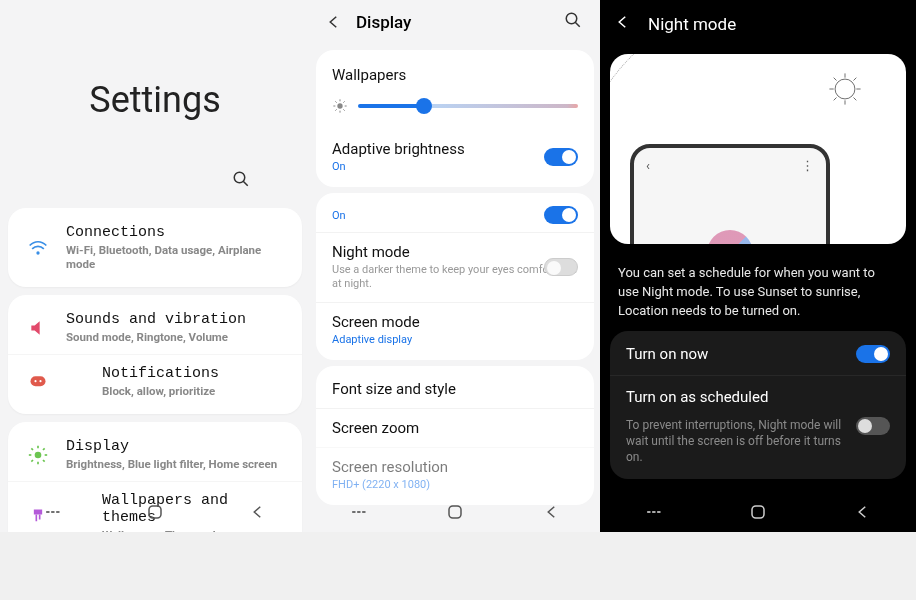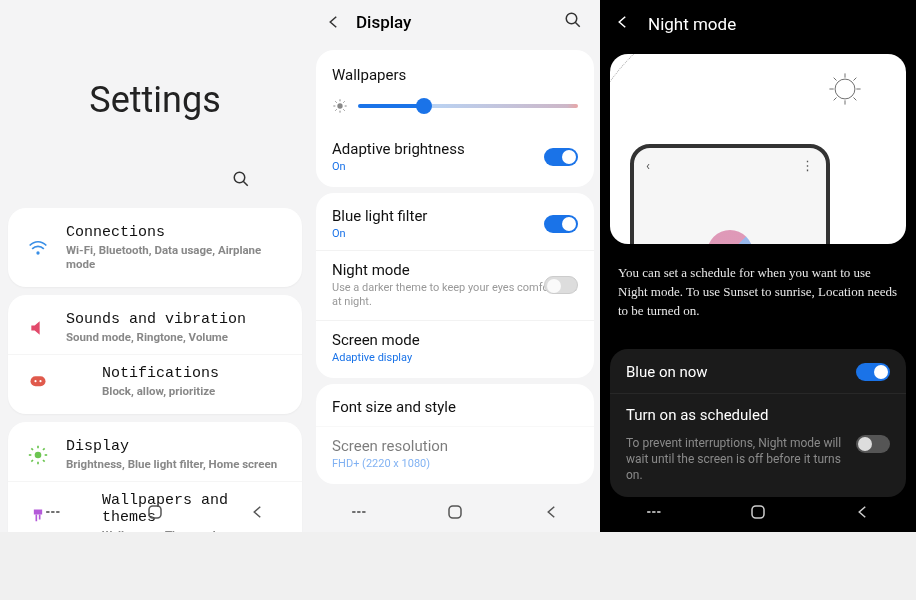--- a/index.html
+++ b/index.html
@@ -107,21 +107,21 @@
     padding:10px 12px;
   }
   .s3 .illus .device-bar { display:flex; justify-content:space-between; font-size:13px; color:#555; }
   .s3 .illus .device-circle {
     position:absolute; left:50%; bottom:-16px; transform:translateX(-50%);
     width:46px; height:46px; border-radius:50%;
     background: linear-gradient(135deg, #d77aa3 0 50%, #7aa3e8 50% 100%);
     opacity:0.75;
   }
   .s3 .info {
-    font-size: 13px; color: #e8e8e8; padding: 14px 18px 28px; line-height:1.45;font-family:Liberation Serif, serif;
+    font-size: 13px; color: #e8e8e8; padding: 14px 18px 10px; line-height:1.45;
   }
   .s3 .darkgroup {
     background:#1b1b1b; border-radius:18px; margin:0 10px; padding:2px 0;
   }
   .s3 .ditem { padding: 12px 16px; position: relative; cursor:pointer; }
   .s3 .ditem + .ditem { border-top:1px solid rgba(255,255,255,0.06); }
   .s3 .ditem .label { font-size: 15px; color:#fff; }
   .s3 .ditem .desc { font-size: 12px; color:#8a8a8a; margin-top:11px; line-height:1.35; padding-right:46px; }
   .s3 .ditem .toggle { position:absolute; right:16px; top:50%; transform:translateY(-50%); }
   .s3 .toggle.on { background:#1a73e8; }
@@ -284,38 +284,40 @@
     </div>
     <div class="item">
       <div class="label">Adaptive brightness</div>
       <div class="val">On</div>
       <div class="toggle on"></div>
     </div>
   </div>
 
   <div class="group">
     <div class="item">
-      <div class="label">Blue light filter</div>
       <div class="val">On</div>
       <div class="toggle on"></div>
     </div>
     <div class="item">
       <div class="label">Night mode</div>
       <div class="desc">Use a darker theme to keep your eyes comfortable at night.</div>
       <div class="toggle off"></div>
     </div>
     <div class="item">
       <div class="label">Screen mode</div>
       <div class="val">Adaptive display</div>
     </div>
   </div>
 
   <div class="group">
     <div class="item">
       <div class="label">Font size and style</div>
+    </div>
+    <div class="item">
+      <div class="label">Screen zoom</div>
     </div>
     <div class="item" style="opacity:0.55">
       <div class="label">Screen resolution</div>
       <div class="val">FHD+ (2220 x 1080)</div>
     </div>
   </div>
 
   <div class="navbar">
     <div class="navbtn">
         <svg width="20" height="20" viewBox="0 0 24 24">
@@ -368,21 +370,21 @@
         <span>⋮</span>
       </div>
       <div class="device-circle"></div>
     </div>
   </div>
 
   <div class="info">You can set a schedule for when you want to use Night mode. To use Sunset to sunrise, Location needs to be turned on.</div>
 
   <div class="darkgroup">
     <div class="ditem">
-      <div class="label">Blue on now</div>
+      <div class="label">Turn on now</div>
       <div class="toggle on"></div>
     </div>
     <div class="ditem">
       <div class="label">Turn on as scheduled</div>
       <div class="desc">To prevent interruptions, Night mode will wait until the screen is off before it turns on.</div>
       <div class="toggle off"></div>
     </div>
   </div>
 
   <div class="navbar">

